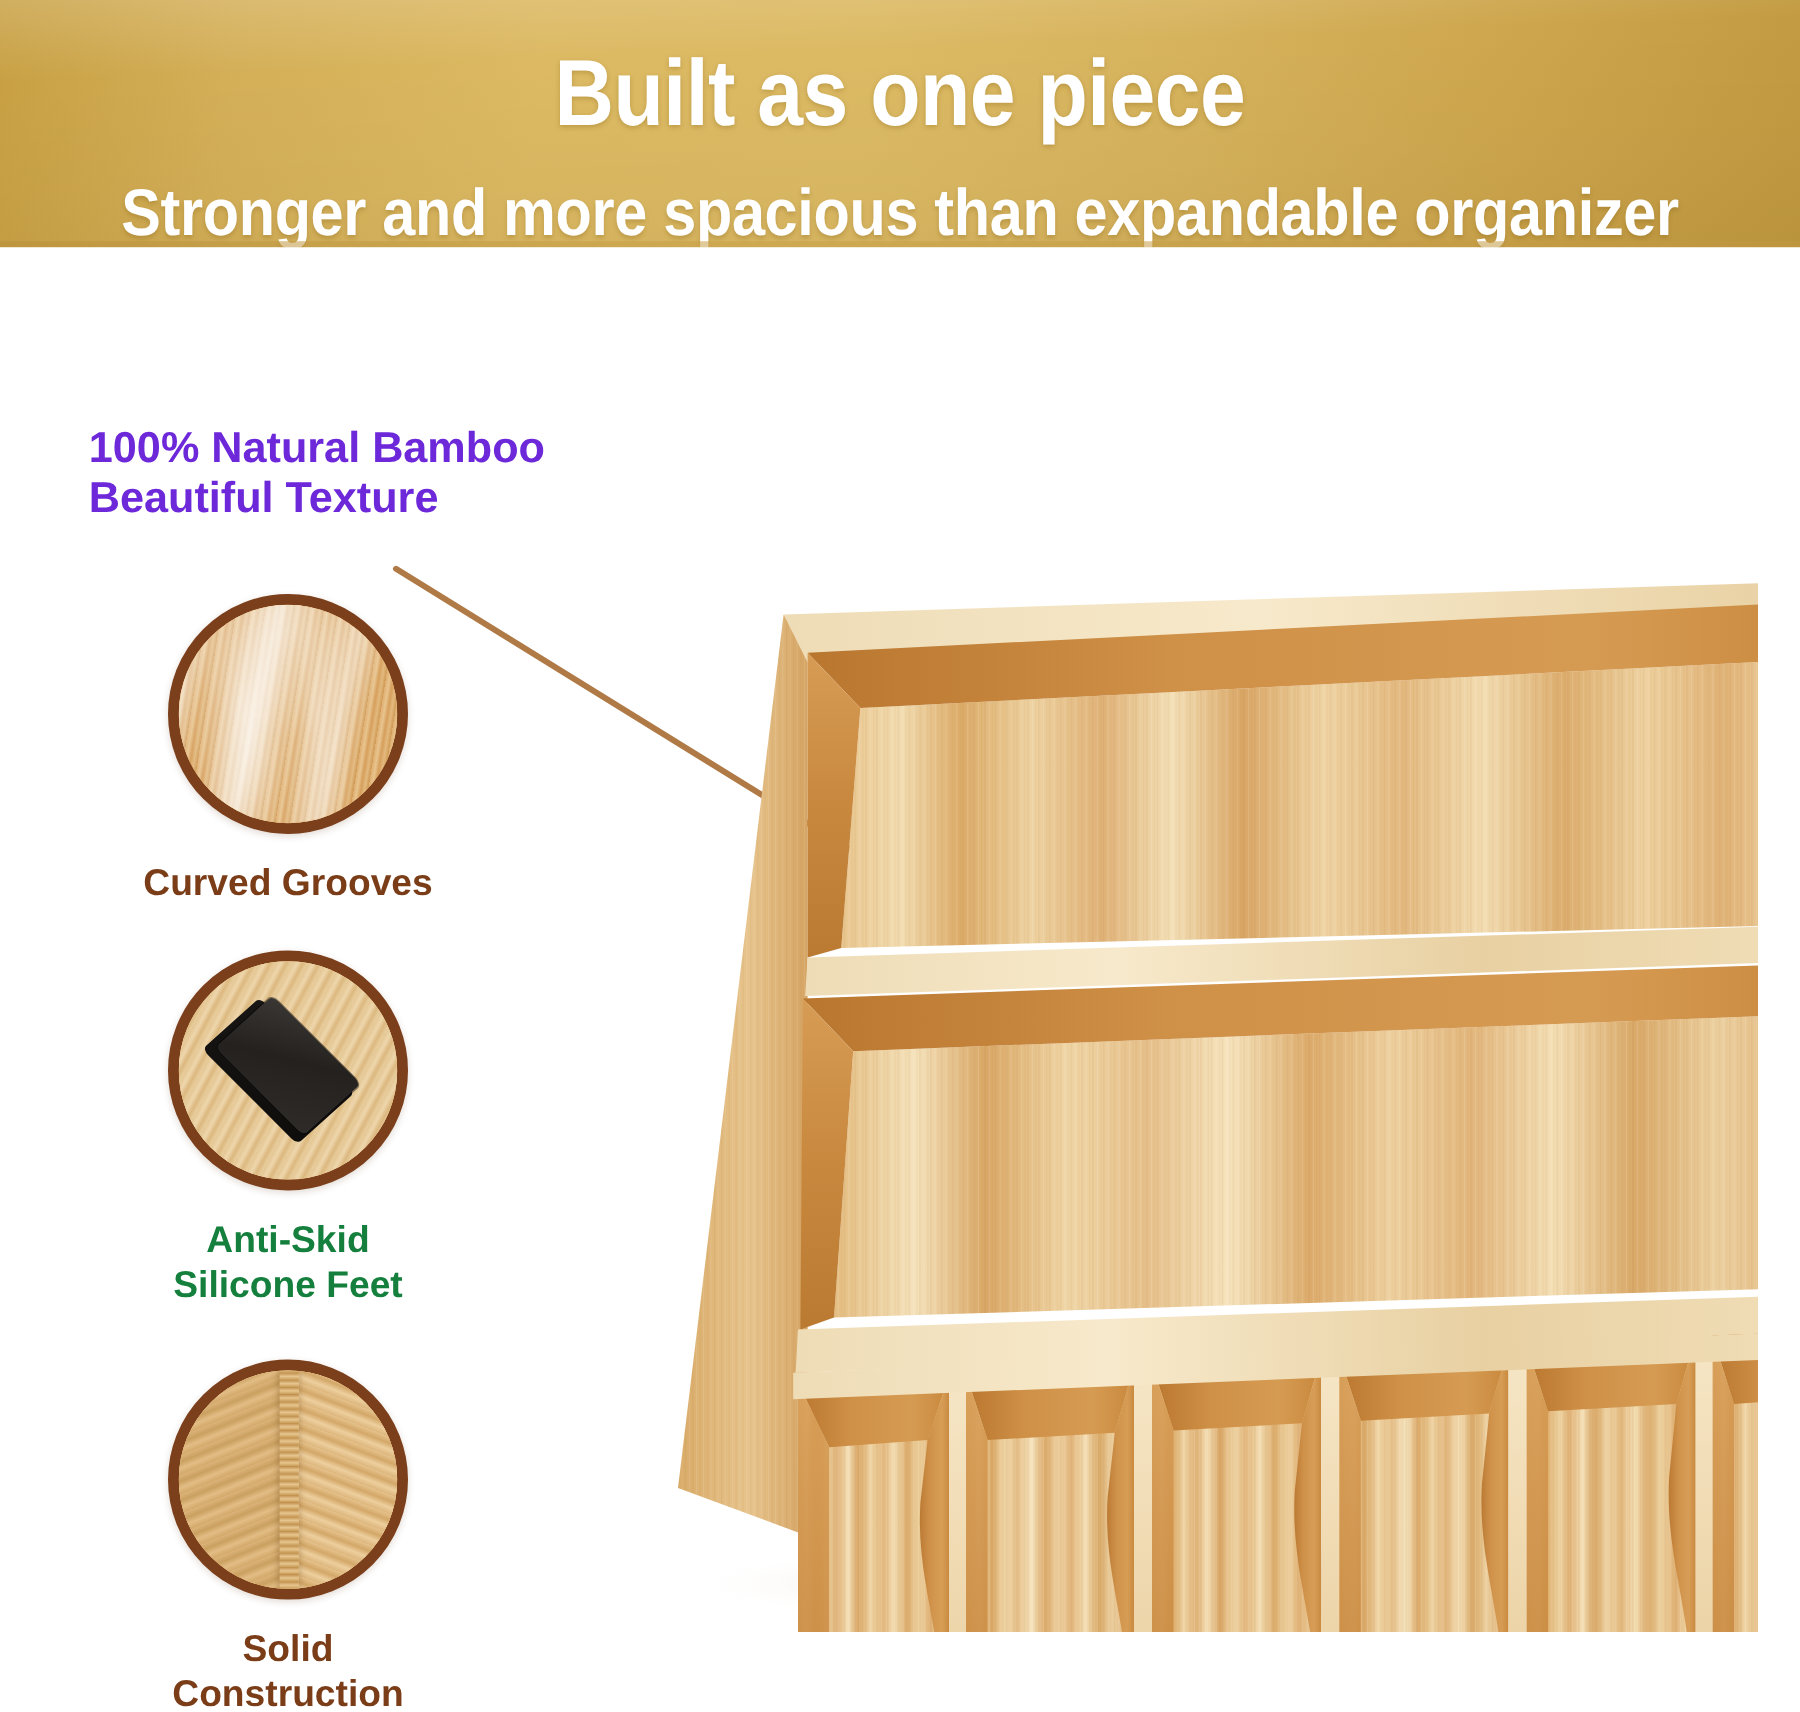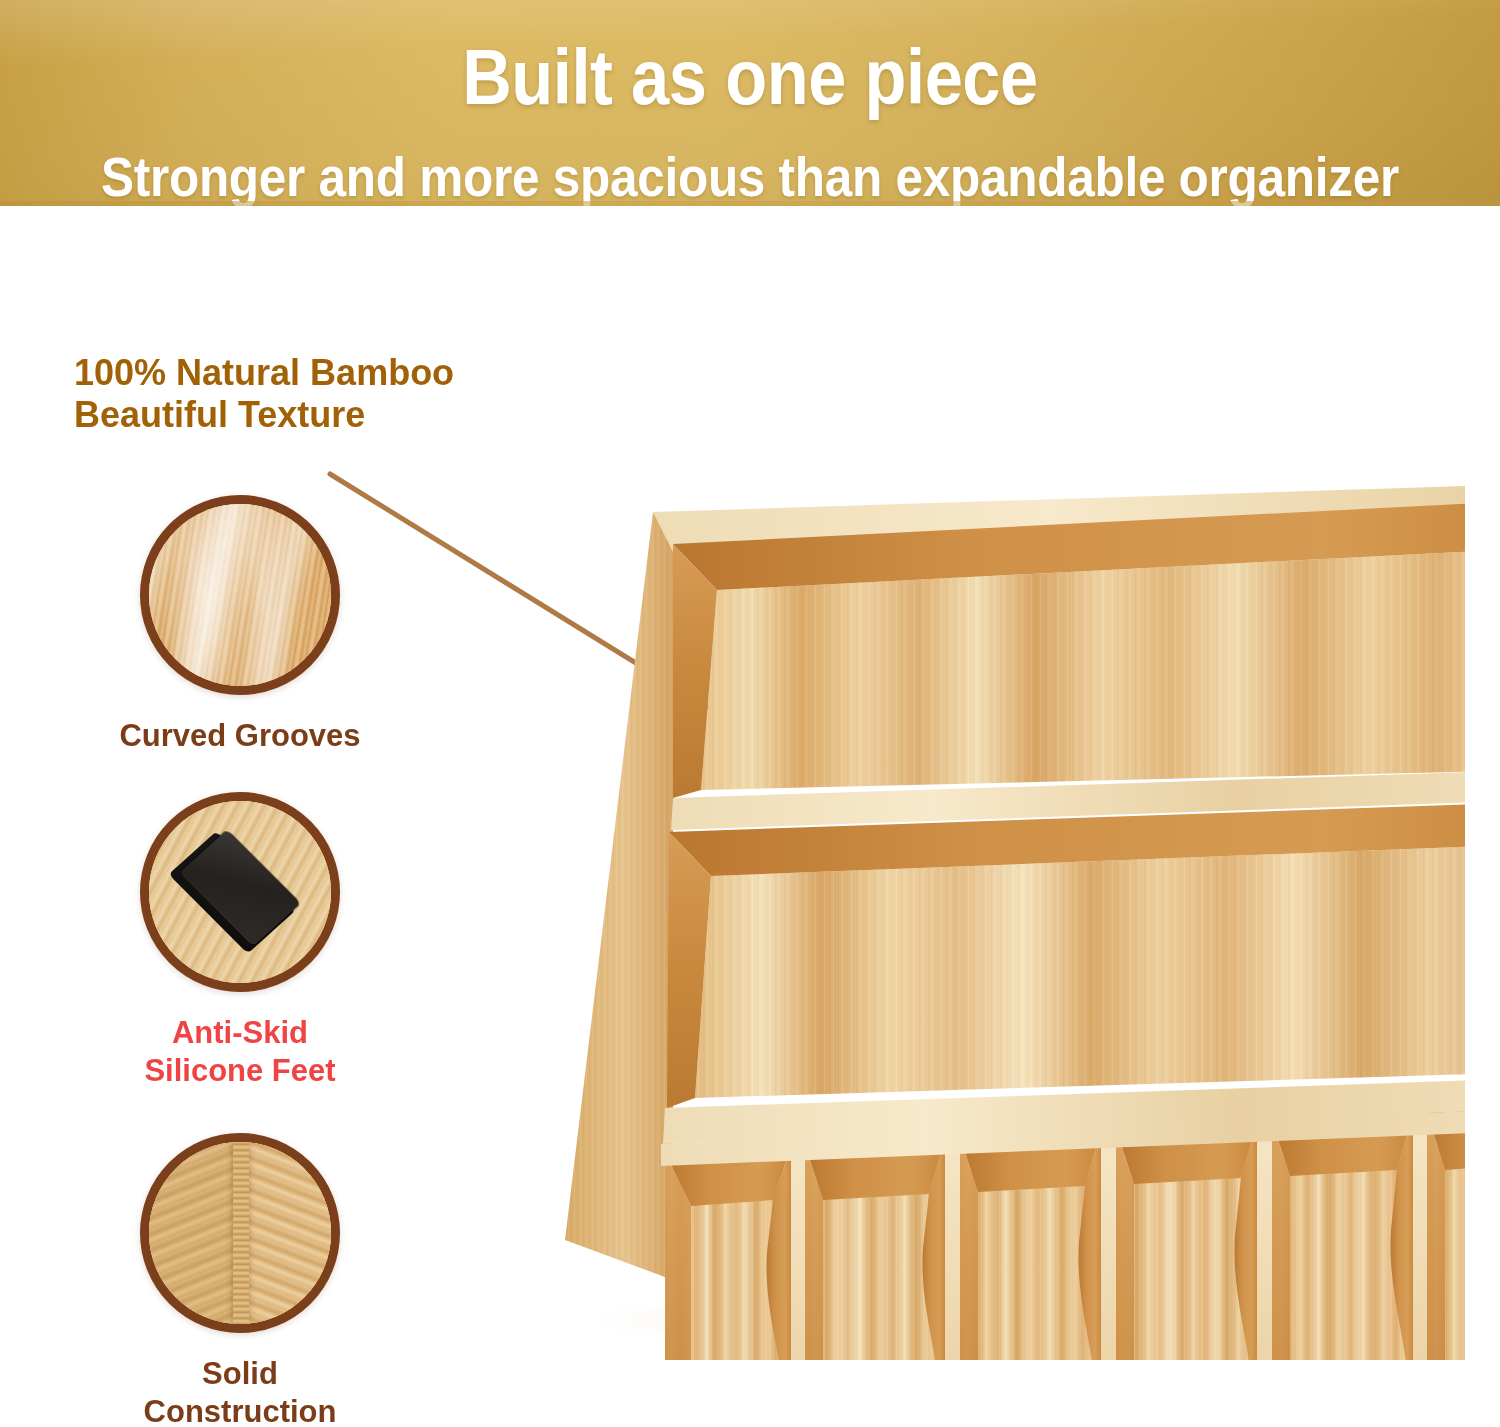--- a/index.html
+++ b/index.html
@@ -132,39 +132,39 @@
   #product svg { width:100%; height:100%; display:block; }
 </style>
 </head>
 <body>
 
 <div id="banner">
   <div class="banner-title" style="color: rgb(255, 255, 255);">Built as one piece</div>
   <div class="banner-sub" style="color: rgb(255, 255, 255);">Stronger and more spacious than expandable organizer</div>
 </div>
 
-<div id="callout-heading" style="color: #a16207;">100% Natural Bamboo
+<div id="callout-heading" style="color: #6d28d9;">100% Natural Bamboo
 Beautiful Texture</div>
 
 <div class="badge-block" style="top:495px;">
   <div class="badge-circle" style="border-color: rgb(124, 63, 27);">
     <div class="tex-grooves"></div>
   </div>
   <div class="badge-label" style="color: rgb(122, 61, 24);">Curved Grooves</div>
 </div>
 
 <div class="badge-block" style="top:792px;">
   <div class="badge-circle" style="border-color: rgb(124, 63, 27);">
     <div class="tex-feet"></div>
     <div class="foot-pad">
       <div class="foot-side"></div>
       <div class="foot-top"></div>
     </div>
   </div>
-  <div class="badge-label" style="color: #ef4444;">Anti-Skid
+  <div class="badge-label" style="color: #15803d;">Anti-Skid
 Silicone Feet</div>
 </div>
 
 <div class="badge-block" style="top:1133px;">
   <div class="badge-circle" style="border-color: rgb(124, 63, 27);">
     <div class="tex-joint">
       <div class="joint-left"></div>
       <div class="joint-right"></div>
       <div class="joint-edge"></div>
     </div>

